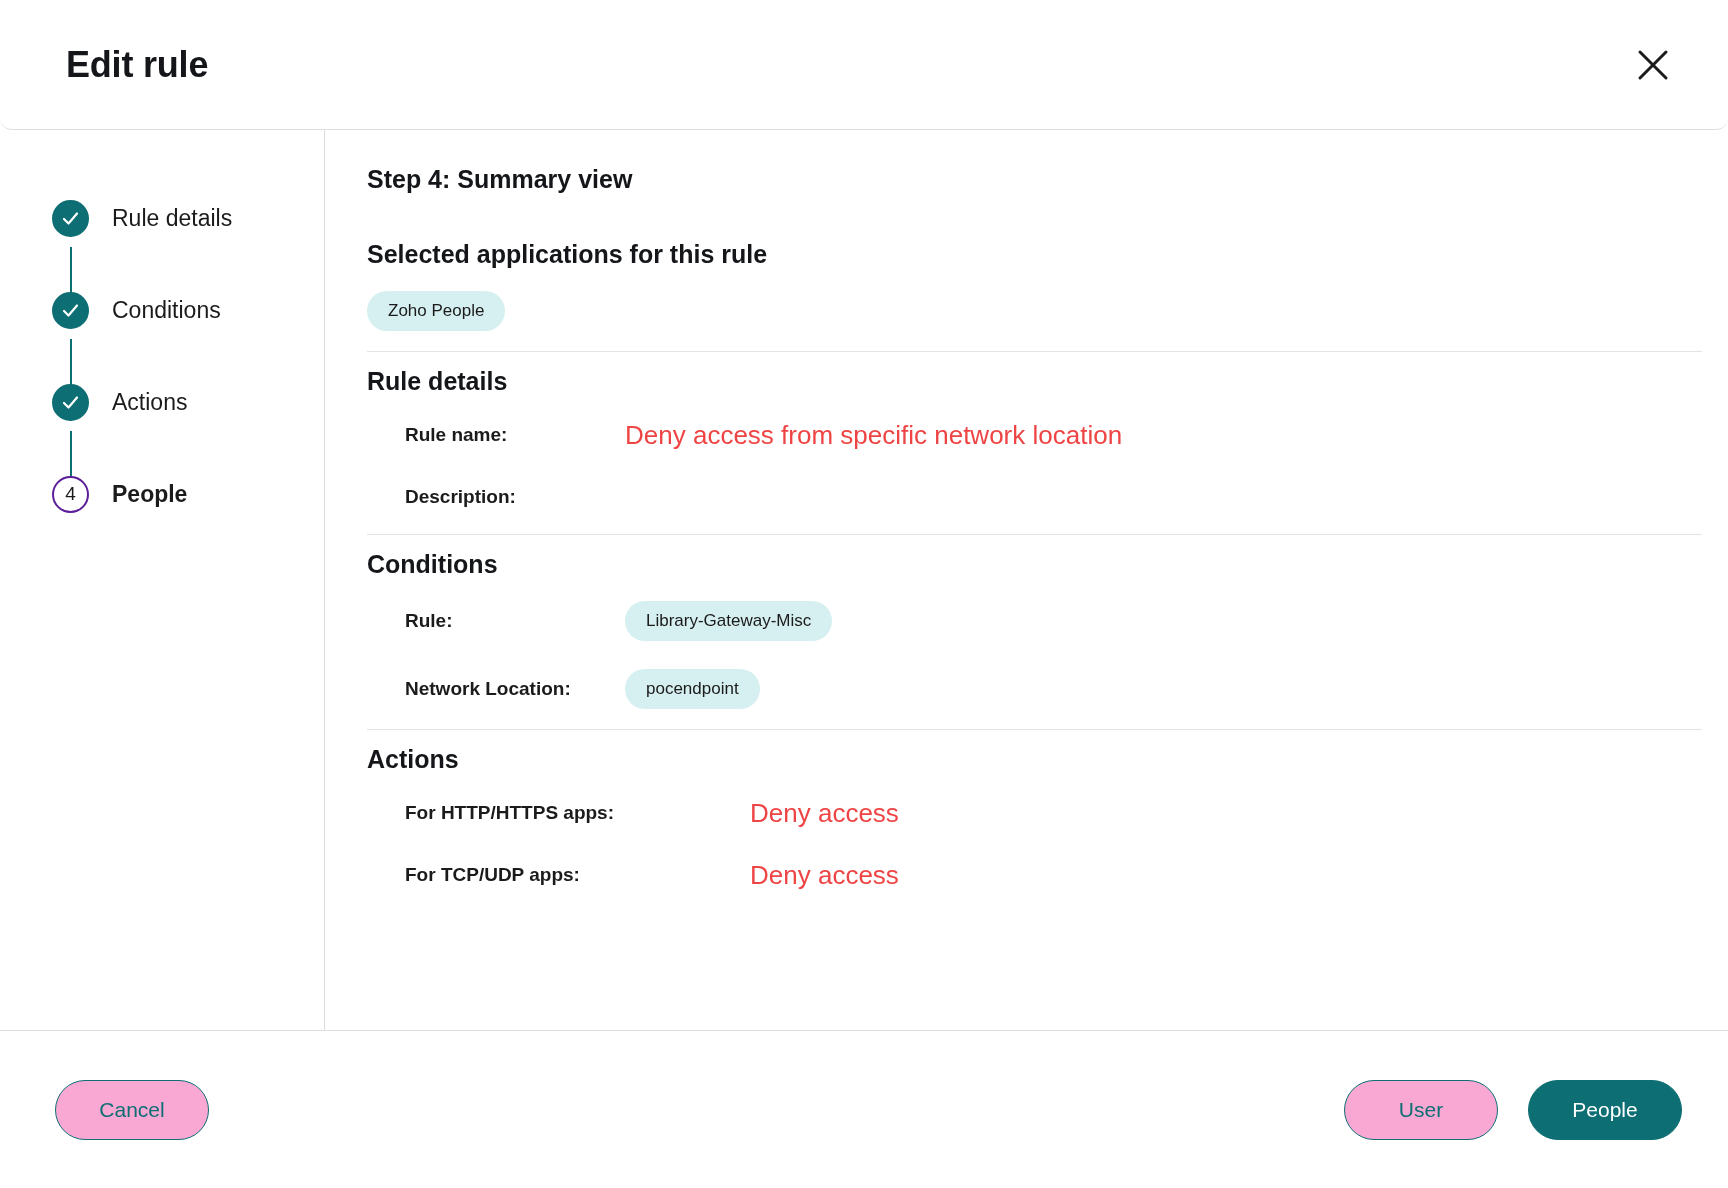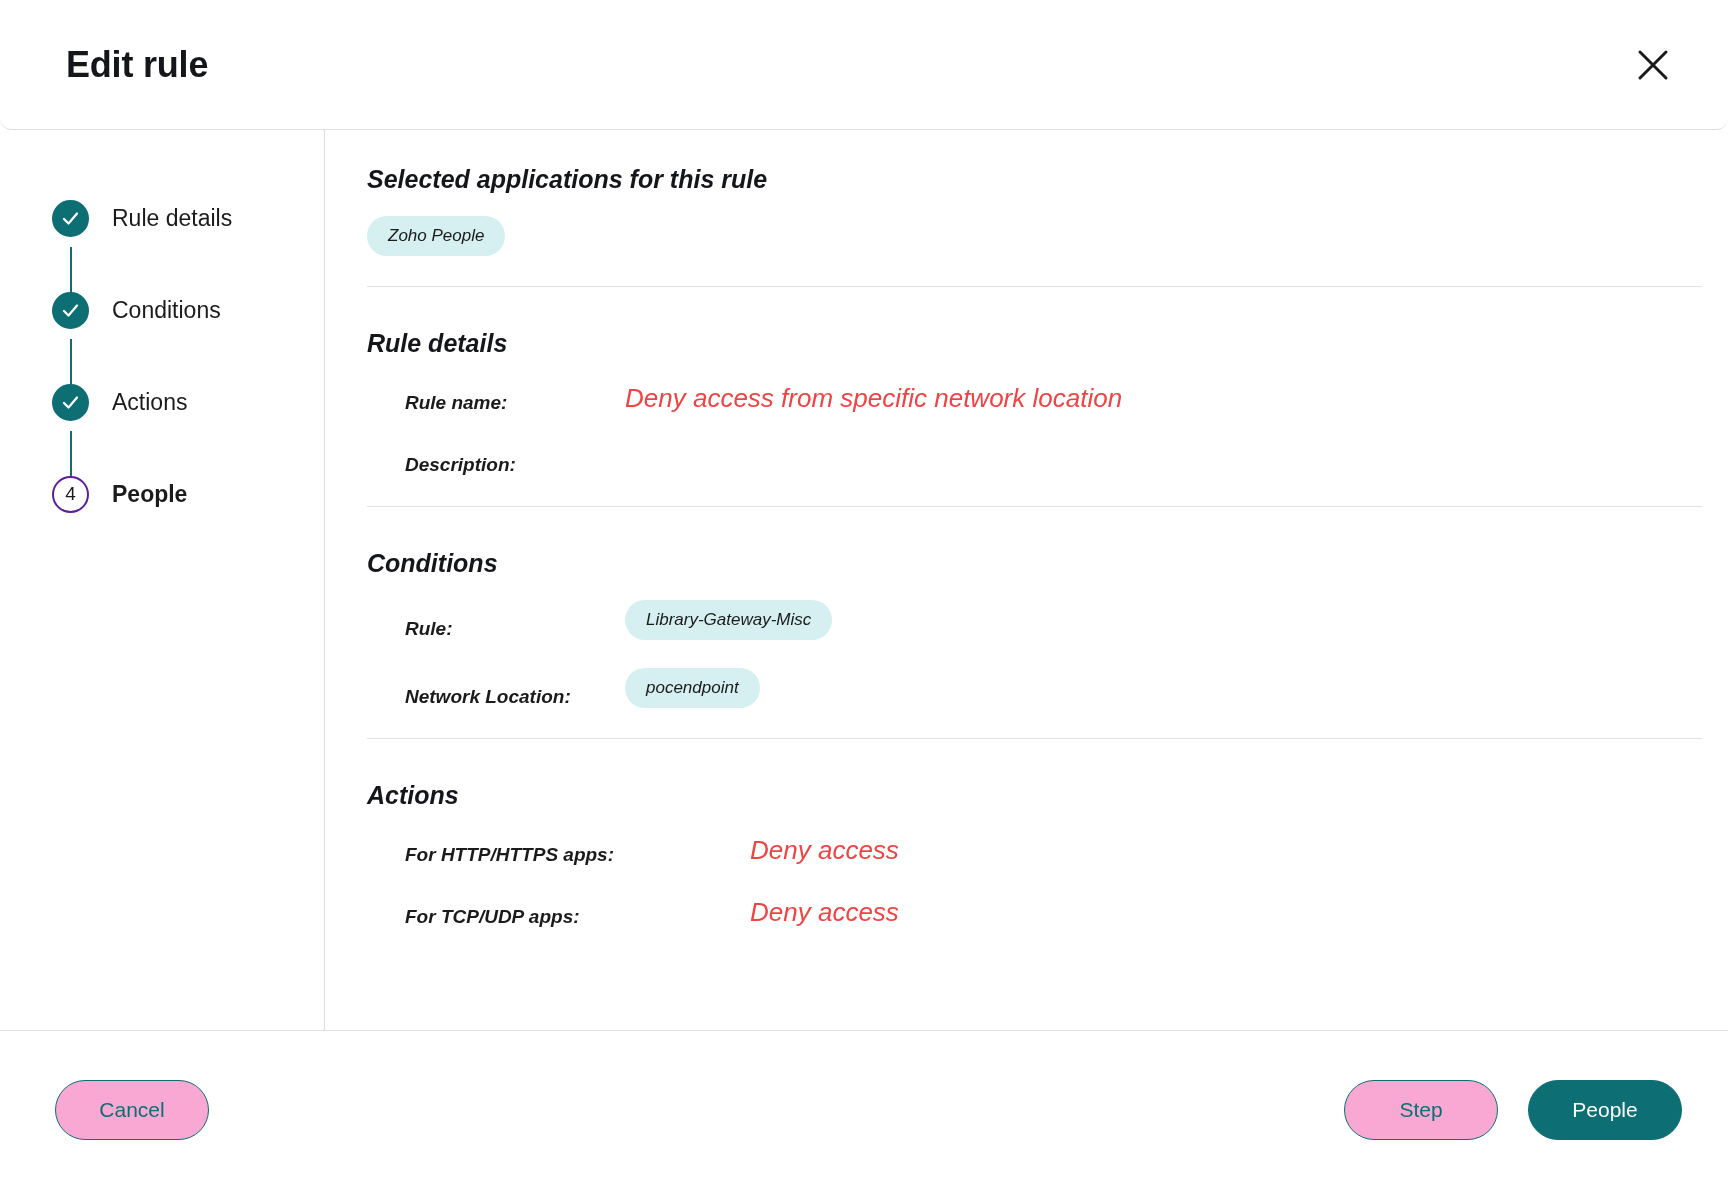--- a/index.html
+++ b/index.html
@@ -128,38 +128,37 @@
     color: #14161a;
     margin: 0 0 46px 0;
   }
   .section-title {
     font-size: 25px;
     font-weight: bold;
     color: #14161a;
     margin: 0 0 22px 0;
   }
   .section {
-    padding-bottom: 30px;
+    padding-bottom: 20px;
     border-bottom: 1px solid #e3e3e3;
-    margin-bottom: 42px;
-    font-style: italic;
+    margin-bottom: 15px;
   }
   .section.last { border-bottom: none; }
   .pill {
     display: inline-flex;
     align-items: center;
     background: #d6eff0;
     color: #1b1b1b;
     border-radius: 20px;
     font-size: 17px;
     padding: 10px 21px;
   }
   .kv-row {
     display: flex;
-    align-items: flex-end;
+    align-items: center;
     margin-bottom: 28px;
     min-height: 34px;
   }
   .kv-row:last-child { margin-bottom: 0; }
   .kv-label {
     width: 220px;
     min-width: 220px;
     margin-left: 38px;
     font-size: 19px;
     font-weight: bold;
@@ -258,20 +257,21 @@
       </div>
 
       <div class="step">
         <div class="step-marker current">4</div>
         <div class="step-label current">People</div>
       </div>
     </div>
 
     <div class="content">
 
+      <div class="step-heading">Step 4: Summary view</div>
 
       <div class="section">
         <div class="section-title">Selected applications for this rule</div>
         <span class="pill">Zoho People</span>
       </div>
 
       <div class="section">
         <div class="section-title">Rule details</div>
         <div class="kv-row">
           <div class="kv-label">Rule name:</div>
@@ -306,18 +306,18 @@
           <div class="kv-value">Deny access</div>
         </div>
       </div>
 
     </div>
   </div>
 
   <div class="dialog-footer">
     <button class="btn btn-outline">Cancel</button>
     <div class="footer-right">
-      <button class="btn btn-outline">Step</button>
+      <button class="btn btn-outline">User</button>
       <button class="btn btn-primary">People</button>
     </div>
   </div>
 
 </div>
 
 </body></html>

